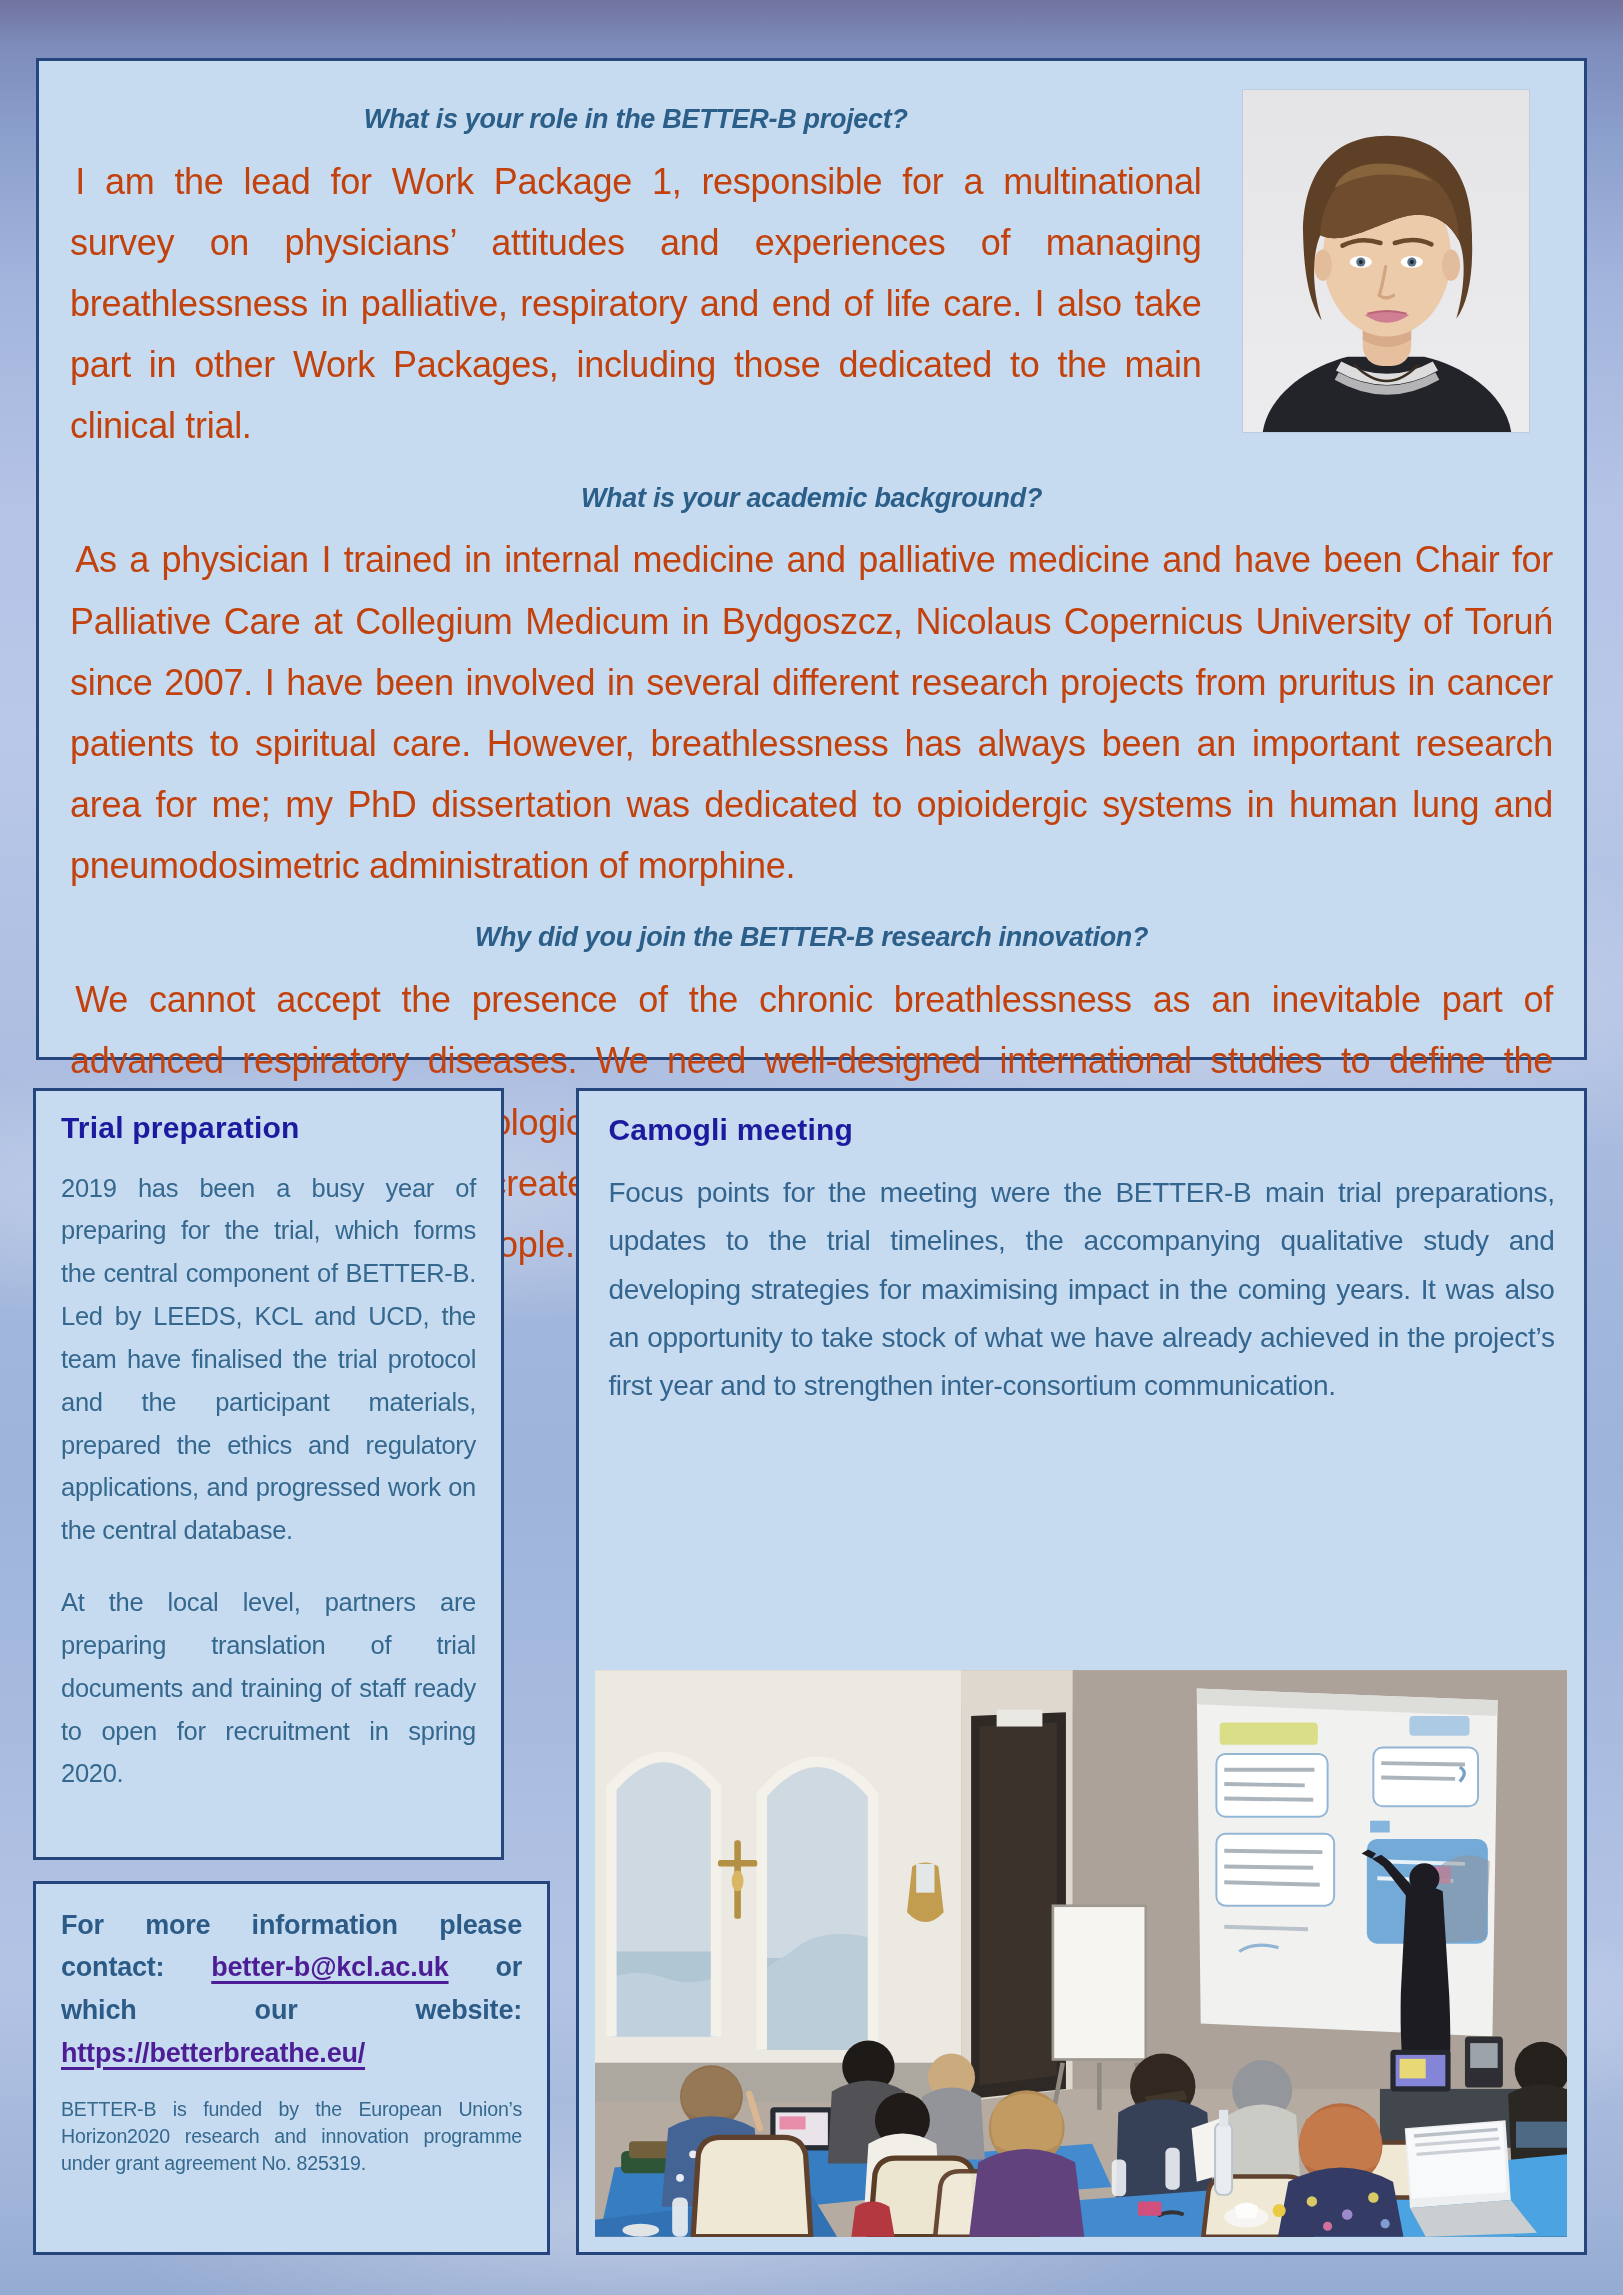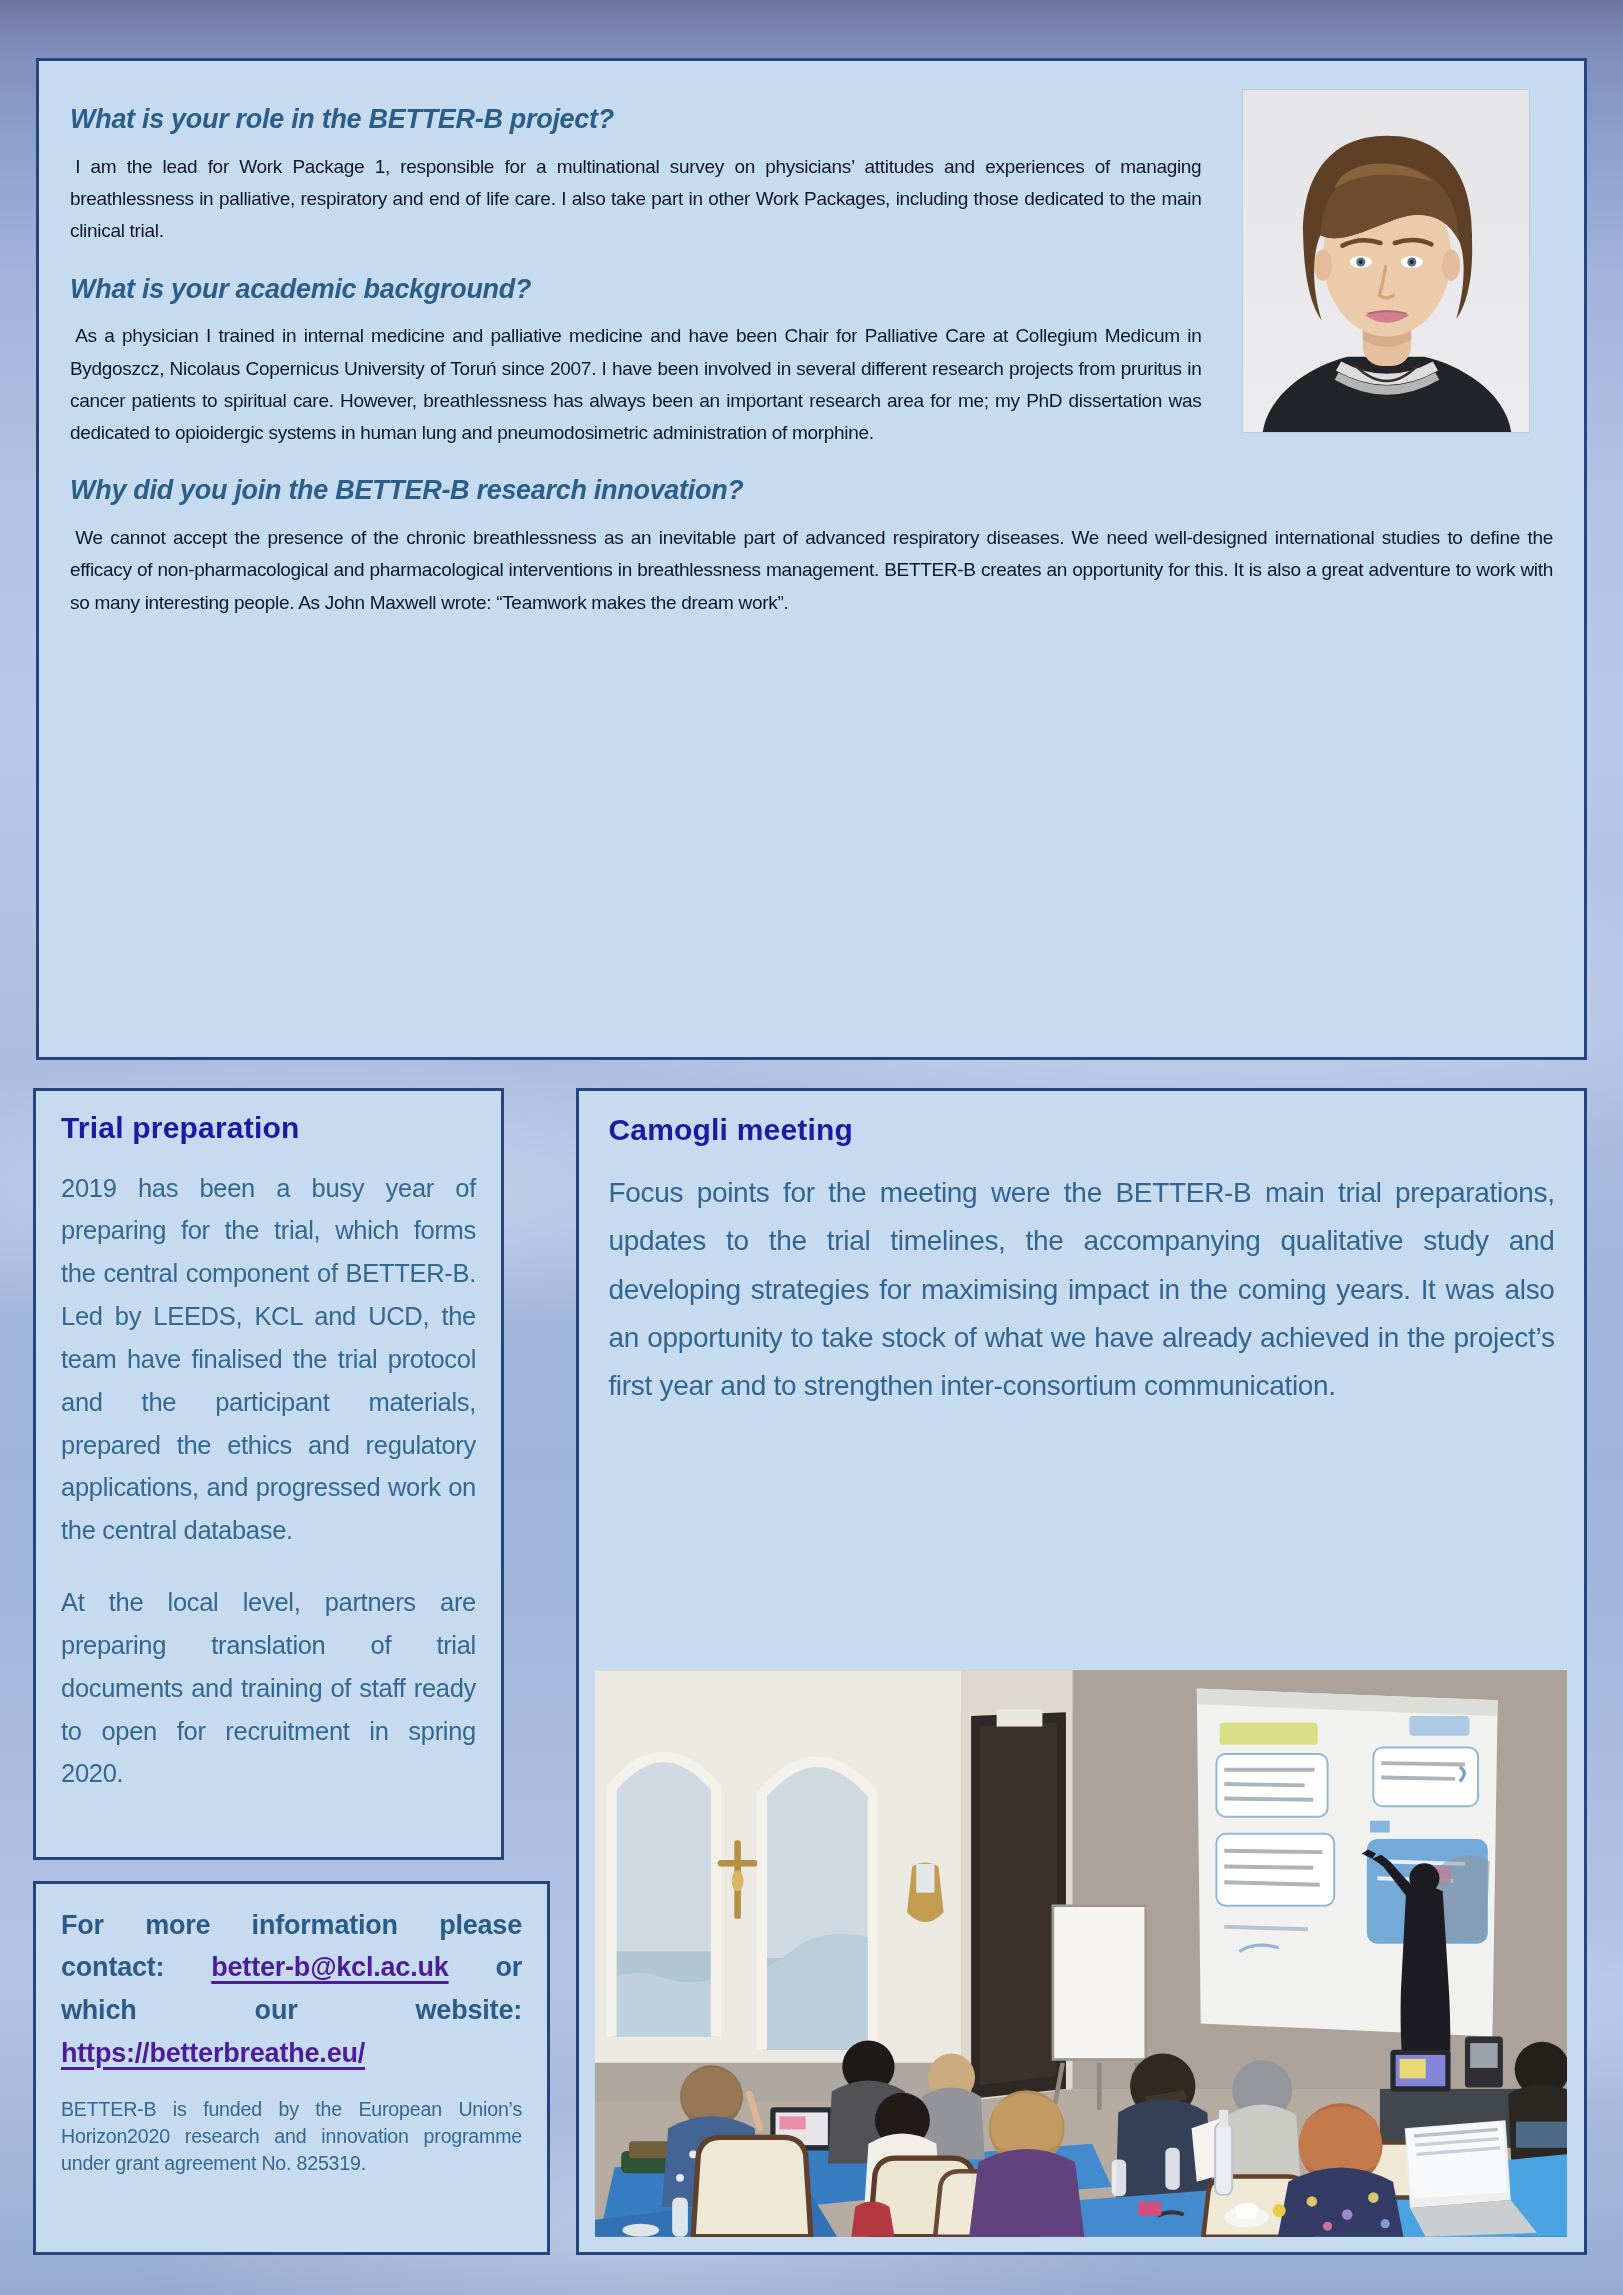--- a/index.html
+++ b/index.html
@@ -39,24 +39,25 @@
     letter-spacing:0.3px;
     margin:3.9px 0 18.3px 0;
   }
   .q-heading{
     color:#2b5e88;
     font-weight:bold;
     font-style:italic;
     font-size:27px;
     letter-spacing:-0.3px;
     margin:26px 0 15.7px 0;
+    text-align:center;
   }
   .answer{
-    color:#0f172a;
-    font-size:19px;
+    color:#c2410c;
+    font-size:36px;
     line-height:1.7;
     text-align:justify;
     letter-spacing:-0.3px;
     margin:0 0 3.9px 0;
     text-indent:5.2px;
   }
   
   .panel.trial{left:33px;top:1088px;width:471px;height:772px;padding:17px 25px;}
   .box-title{
     color:#1b1ba0;

